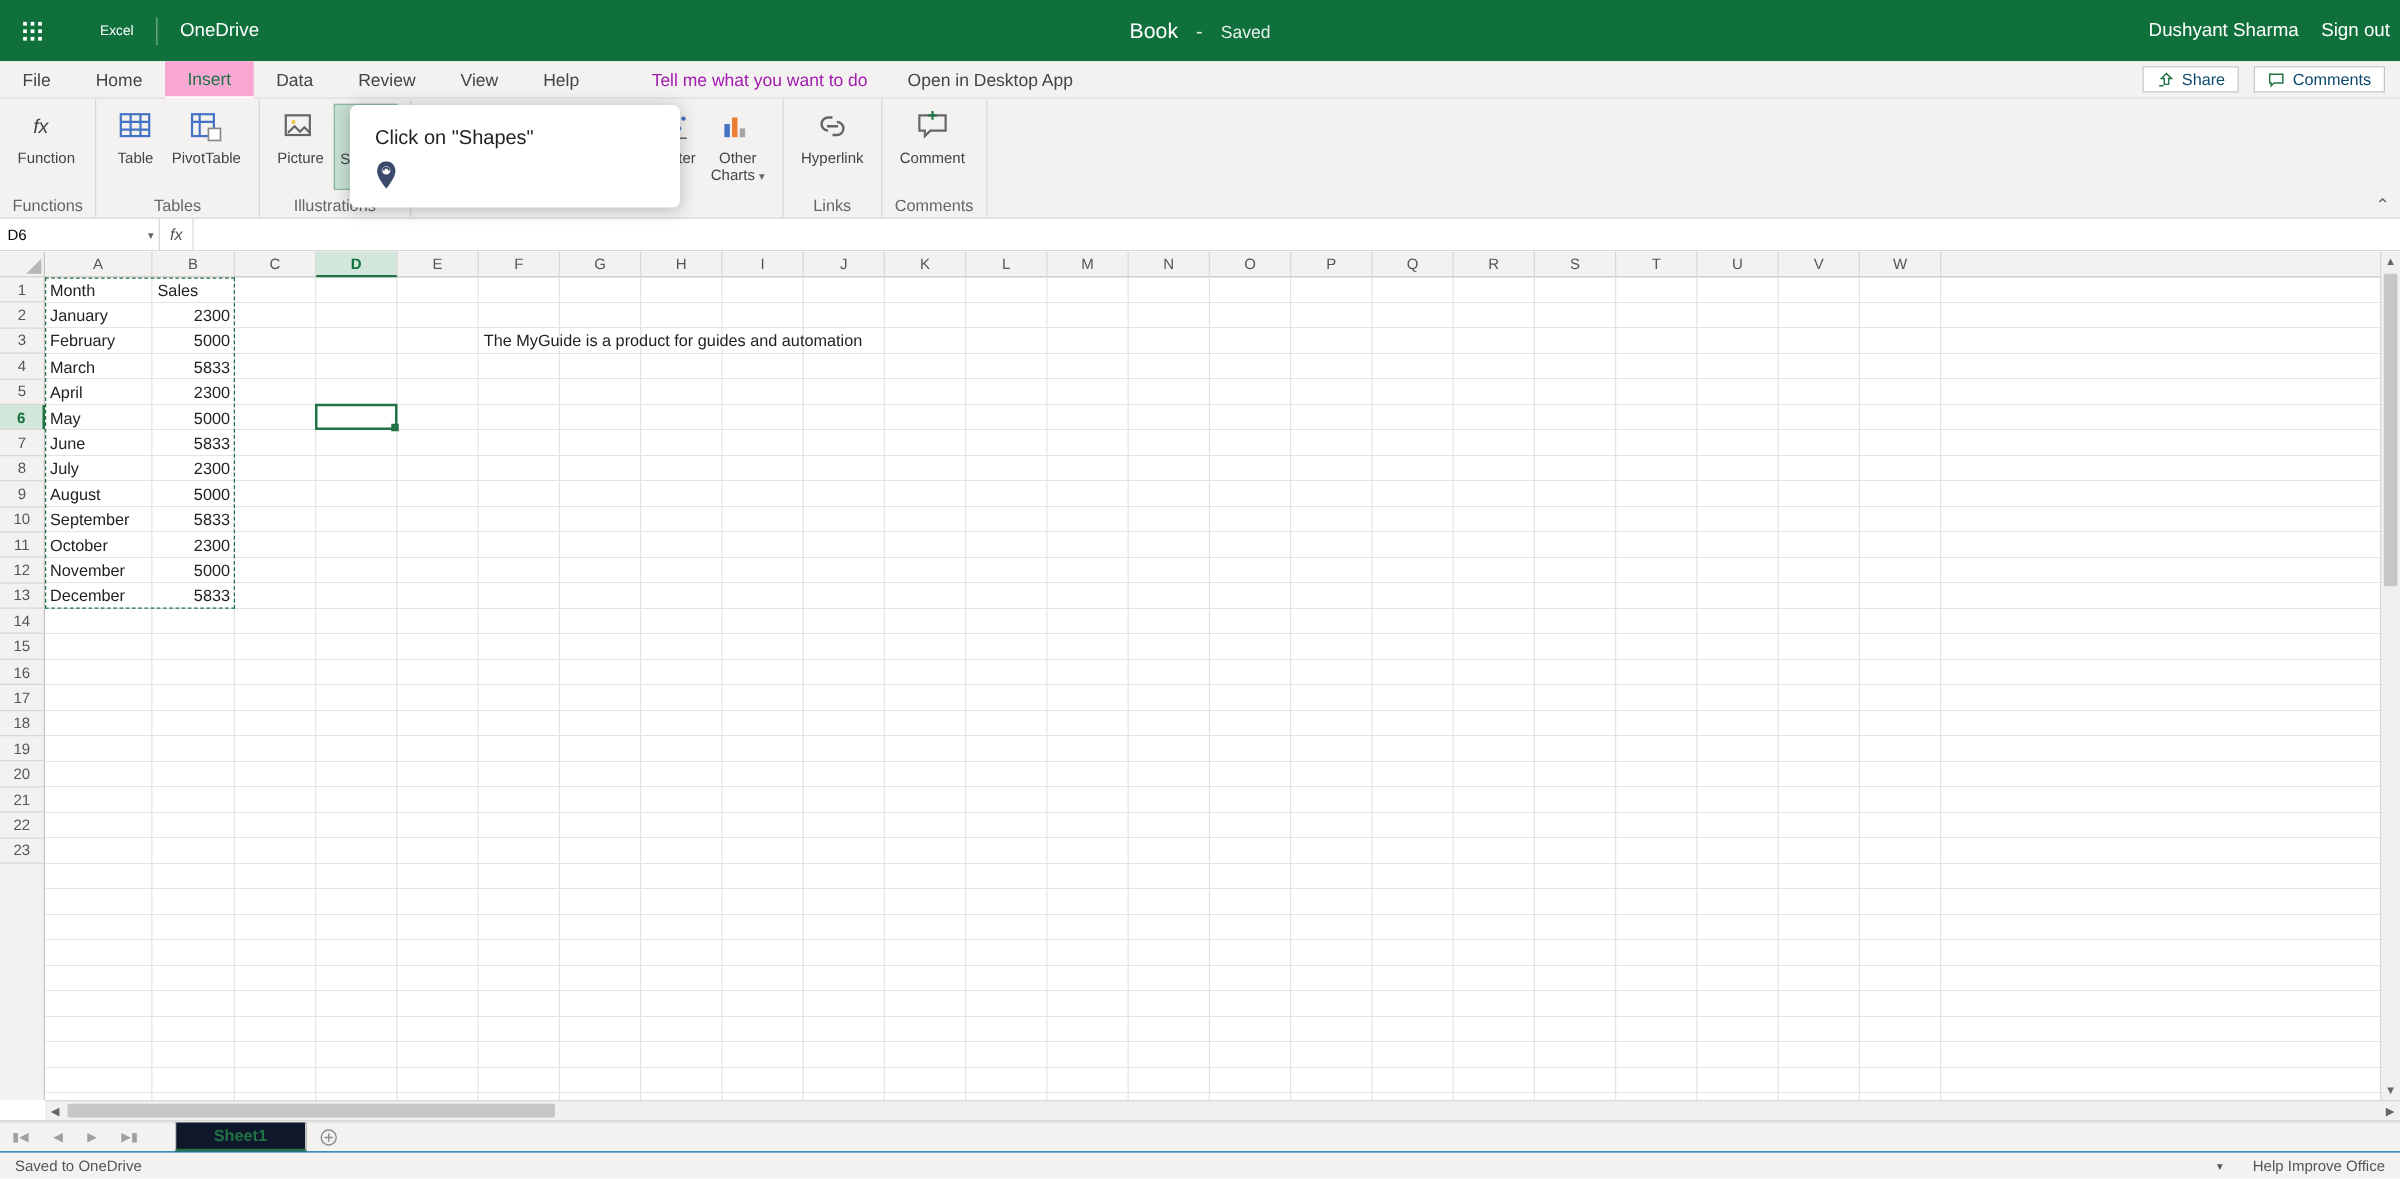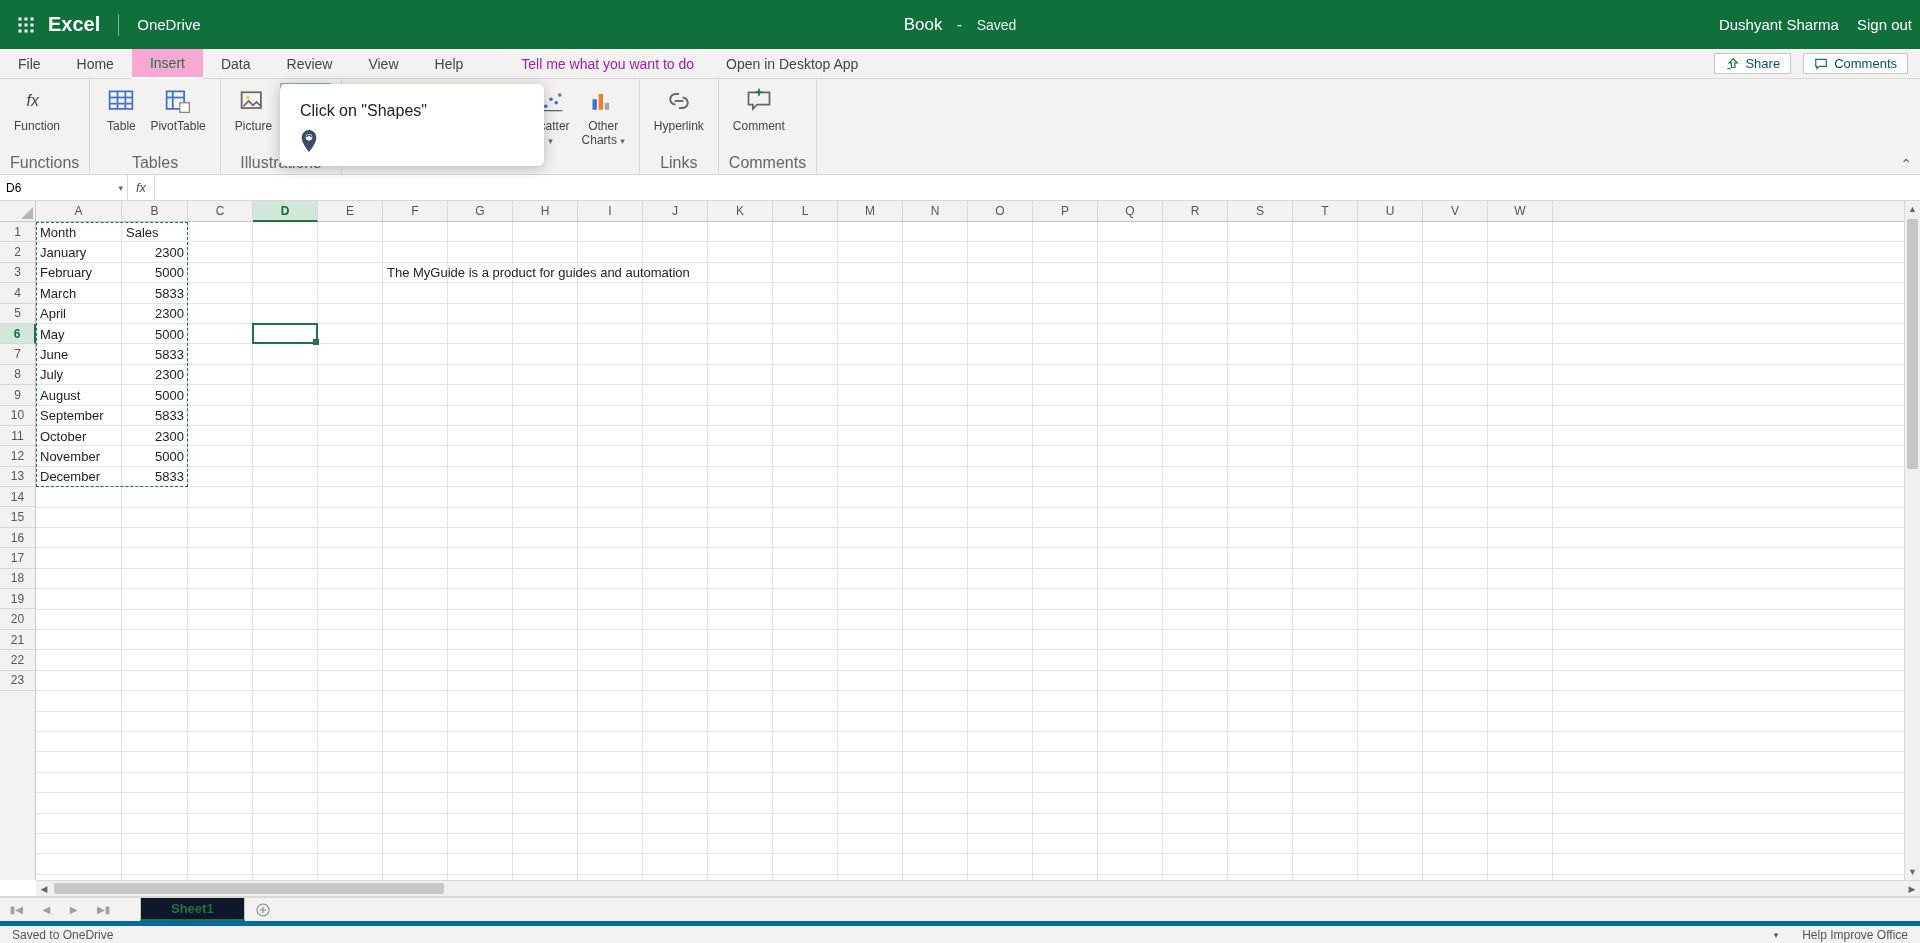--- a/index.html
+++ b/index.html
@@ -12,21 +12,21 @@
   display: flex;
   align-items: center;
   color: #fff;
   padding: 0 8px;
 }
 .waffle {
   width: 36px; height: 36px; display: flex; align-items: center; justify-content: center;
   cursor: pointer;
 }
 .waffle svg { fill: #fff; }
-.app-name { font-size: 20px; font-weight: 700; margin-left: 4px; }
+.app-name { font-size: 11px; font-weight: 400; margin-left: 36px; }
 .sep { width: 1px; height: 22px; background: rgba(255,255,255,0.45); margin: 0 18px; }
 .drive-name { font-size: 15px; }
 .doc-center { position: absolute; left: 0; right: 0; text-align: center; pointer-events: none; }
 .doc-title { font-size: 17px; font-weight: 400; display: inline-block; pointer-events: auto; }
 .doc-dash { margin: 0 10px; opacity: .85; }
 .doc-status { font-size: 14px; opacity: .9; }
 .title-right { margin-left: auto; display: flex; align-items: center; gap: 18px; font-size: 15px; }
 .title-right span { cursor: pointer; }
 
 
@@ -65,21 +65,21 @@
 .rgroup { border-right: 1px solid #d8d8d8; padding: 4px 10px 0 10px; display: flex; flex-direction: column; justify-content: space-between; }
 .rgroup-inner { display: flex; gap: 4px; }
 .rbtn {
   display: flex; flex-direction: column; align-items: center; justify-content: flex-start;
   width: auto; min-width: 42px; padding: 2px 4px; cursor: pointer; font-size: 12px; color: #444;
 }
 .rbtn .icon { width: 32px; height: 32px; display: flex; align-items: center; justify-content: center; }
 .rbtn .icon svg { width: 28px; height: 28px; }
 .rbtn .lbl { margin-top: 2px; line-height: 14px; text-align: center; }
 .rbtn.shapes-sel { background: #c7e0d4; border: 1px solid #8ab99e; }
-.rgroup-label { font-size: 16px; color: #666; text-align: center; padding-bottom: 2px; }
+.rgroup-label { font-size: 13px; color: #666; text-align: center; padding-bottom: 2px; }
 .ribbon-collapse { position: absolute; right: 8px; bottom: 2px; font-size: 14px; color: #666; cursor: pointer; }
 .caret { font-size: 9px; color: #666; }
 
 
 .tooltip {
   position: absolute;
   top: 84px; left: 280px;
   width: 264px;
   background: #fff;
   border-radius: 6px;
@@ -217,21 +217,21 @@
   display: flex; align-items: center;
   margin-left: 20px;
 }
 .new-sheet { width: 36px; display: flex; align-items: center; justify-content: center; color: #666; cursor: pointer; }
 .new-sheet svg { width: 16px; height: 16px; }
 
 
 .status-bar {
   height: 22px;
   background: #f3f2f1;
-  border-top: 5px solid #0369a1;
+  border-top: 1px solid #0369a1;
   display: flex; align-items: center;
   font-size: 12px; color: #555;
   padding: 0 12px;
 }
 .status-right { margin-left: auto; display: flex; align-items: center; gap: 24px; }
 .status-right .dd2 { font-size: 9px; }
 </style>
 </head>
 <body>
 

